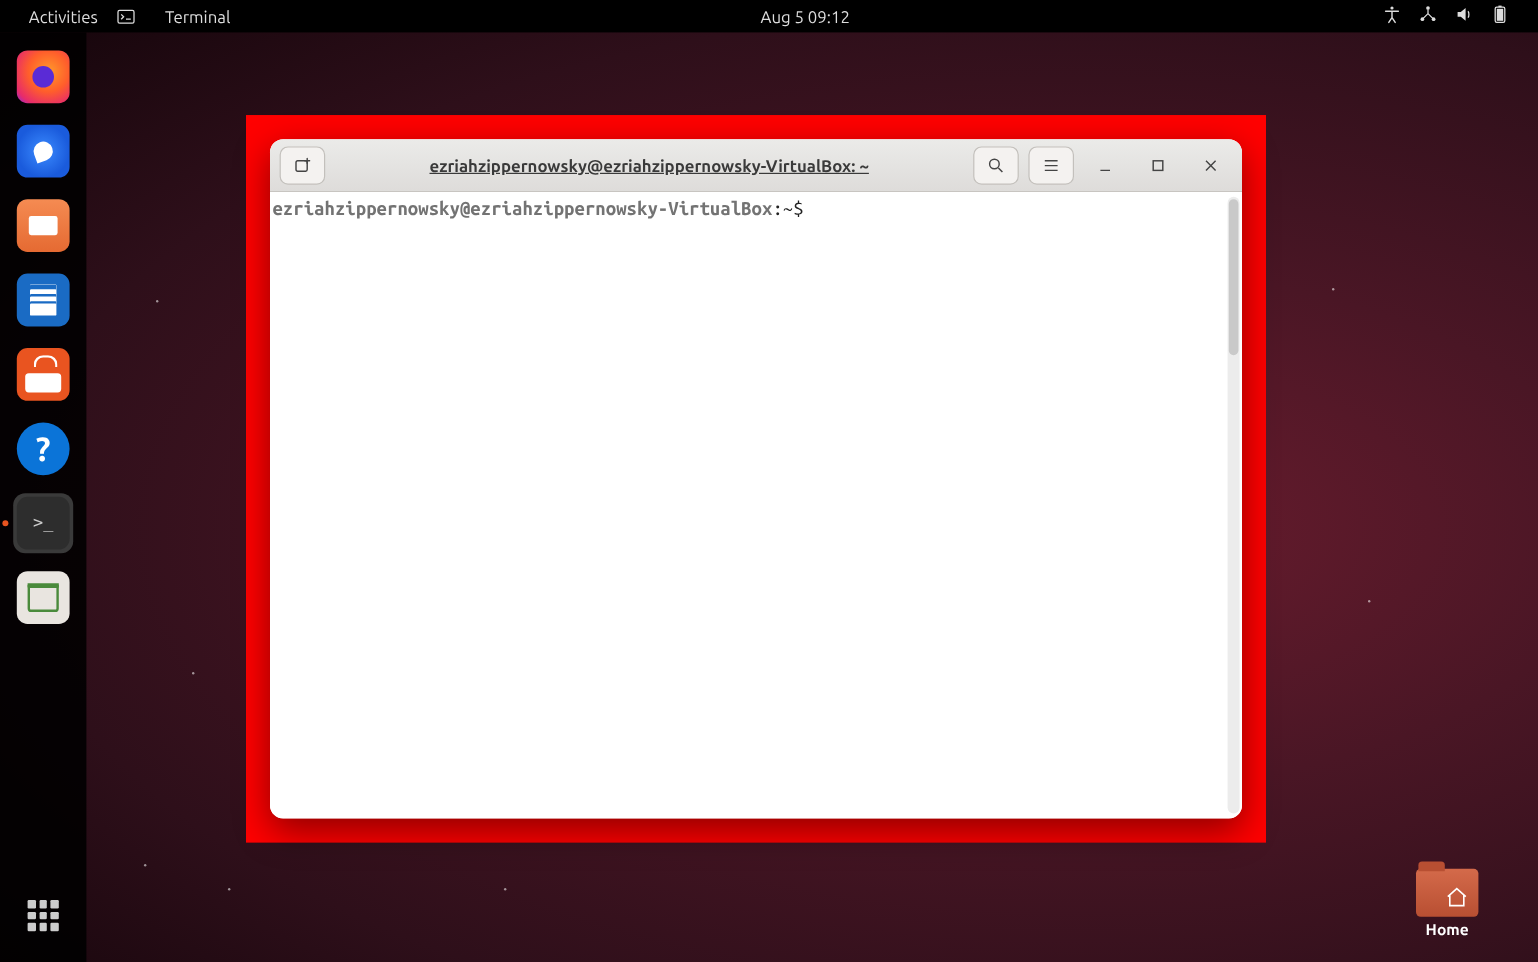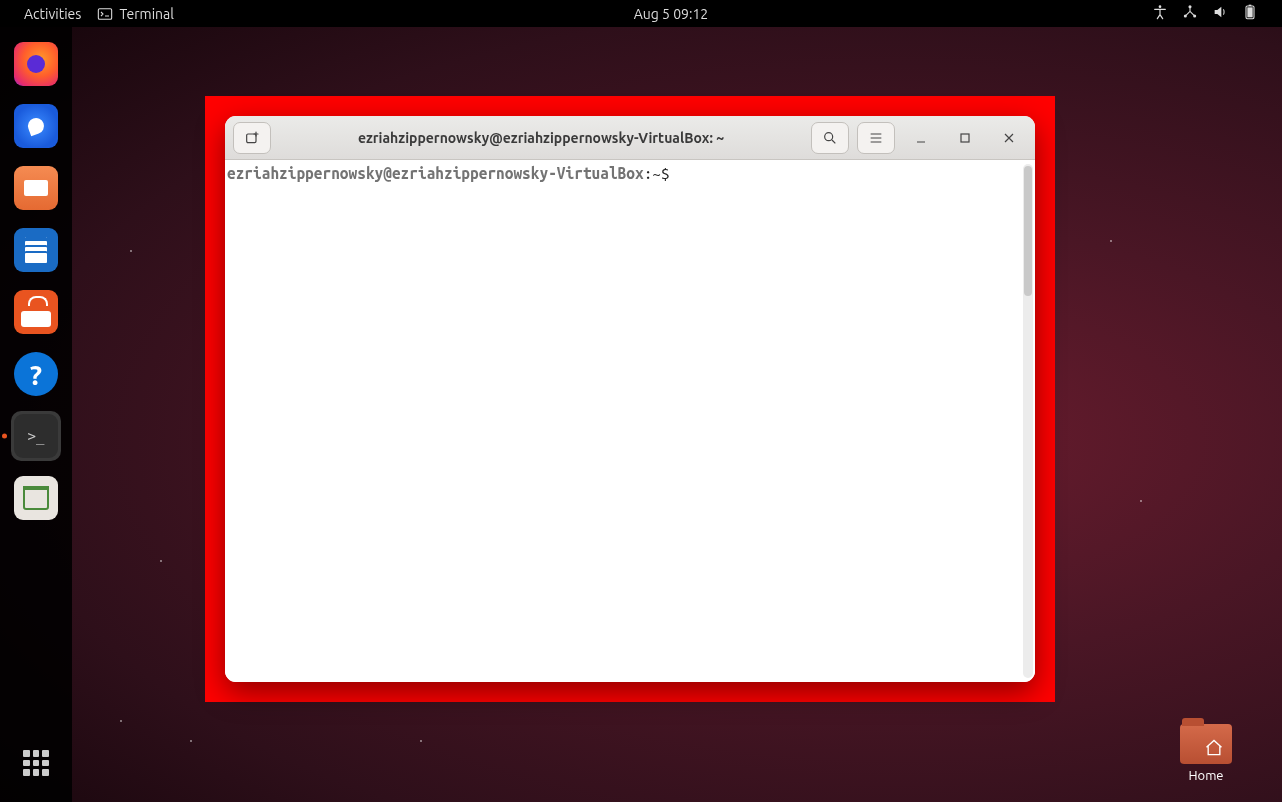--- a/index.html
+++ b/index.html
@@ -12,21 +12,21 @@
   
   .topbar {
     position: absolute; left:0; right:0; top:0; height:27px;
     background:#000; color:#ddd; font-size:14px;
     display:flex; align-items:center; padding:0 24px;
   }
   .topbar .left  { display:flex; align-items:center; gap:16px; }
   .topbar .center{ position:absolute; left:50%; transform:translateX(-50%);margin-left:30px; }
   .topbar .right { margin-left:auto; display:flex; align-items:center; gap:14px; }
   .topbar .item  { cursor:pointer; }
-  .topbar .app   { display:flex; align-items:center; gap:6px; }
+  .topbar .app   { display:flex; align-items:center; gap:24px; }
   .topbar svg    { width:16px; height:16px; fill:#ddd; }
 
   
   .dock {
     position:absolute; left:0; top:27px; bottom:0; width:72px;
     background:rgba(0,0,0,0.88); display:flex; flex-direction:column;
     align-items:center; padding-top:12px; gap:12px;
   }
   .dock .launcher {
     width:50px; height:50px; border-radius:10px;
@@ -65,21 +65,21 @@
   .tile.terminal{ background:#2d2d2d; color:#ccc; font-family:monospace; font-size:14px; }
   .tile.terminal::after{content:">_";}
   .tile.trash   { background:#e9e5e0; position:relative;}
   .tile.trash::after{content:"";width:22px;height:20px;border:2px solid #4a8a3b;border-radius:0 0 3px 3px;display:block;}
   .tile.trash::before{content:"";position:absolute;top:11px;width:26px;height:3px;background:#4a8a3b;border-radius:1px;}
 
   
   .desktop-icon {
     position:absolute; right:42px; bottom:20px; width:68px;
     display:flex; flex-direction:column; align-items:center; gap:4px;
-    cursor:pointer; font-size:13px; color:#fff;
+    cursor:pointer; font-size:13px; color:#fff;font-weight:bold;
   }
   .desktop-icon .folder {
     width:52px; height:40px; border-radius:4px;
     background:linear-gradient(#d46a4a,#b84f32); position:relative;
   }
   .desktop-icon .folder::before{
     content:""; position:absolute; top:-6px; left:2px; width:22px; height:8px;
     background:#b84f32; border-radius:3px 3px 0 0;
   }
   .desktop-icon .folder svg{position:absolute;right:8px;bottom:6px;width:20px;height:20px;fill:none;stroke:#fff;stroke-width:1.6;}
@@ -99,21 +99,21 @@
     border-bottom:1px solid #c8c5c1;
     display:flex; align-items:center; padding:0 8px; gap:8px;
     color:#333; font-size:14px;
   }
   .tb-btn{
     border:1px solid #c3c0bc; background:#f4f2f0; border-radius:7px;
     height:32px; display:flex; align-items:center; justify-content:center;
     cursor:pointer;
   }
   .tb-btn.icon{ width:38px; }
-  .tb-title{ flex:1; text-align:center; font-weight:600; color:#3a3a3a; overflow:hidden; text-overflow:ellipsis; white-space:nowrap; padding:0 6px;}
+  .tb-title{ flex:1; text-align:center; font-weight:600; color:#3a3a3a; overflow:hidden; text-overflow:ellipsis; white-space:nowrap; padding:0 6px;text-decoration:underline;}
   .win-ctl{ width:36px; height:32px; display:flex; align-items:center; justify-content:center; cursor:pointer; border-radius:6px;}
   .titlebar svg{ width:16px; height:16px; stroke:#444; fill:none; stroke-width:1.8; }
 
   .term-body{
     flex:1; background:#fff; color:#111;
     font-family:"Ubuntu Mono","DejaVu Sans Mono",monospace; font-size:15.5px;
     padding:4px 6px 4px 2px; position:relative; line-height:1.25;
   }
   .term-body .scrollbar{
     position:absolute; right:2px; top:4px; bottom:4px; width:10px;

